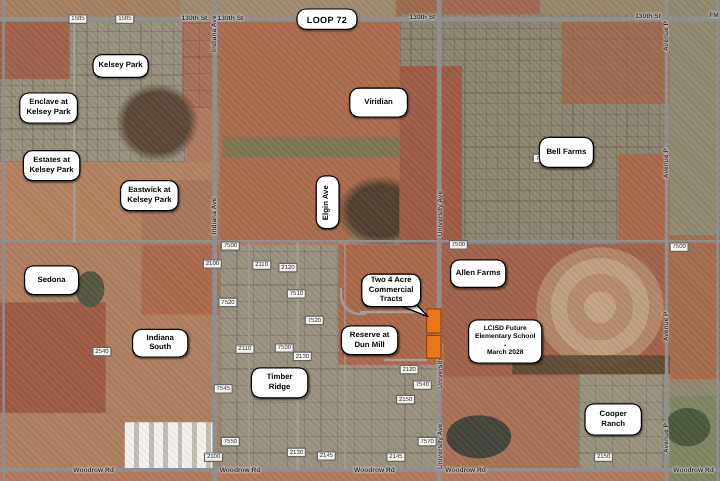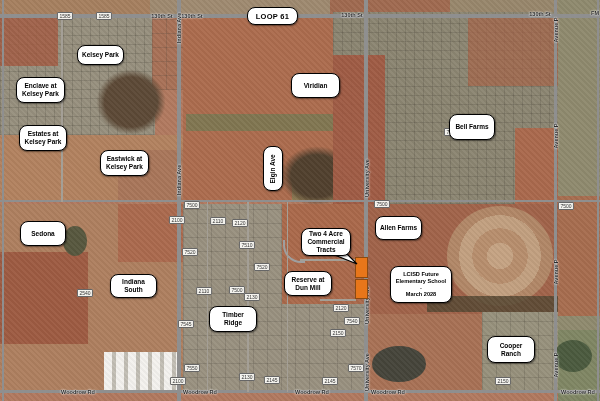--- a/index.html
+++ b/index.html
@@ -182,21 +182,21 @@
     </div>
   <div id="tracts-layer">
       <div class="tract" style="background: rgb(232, 118, 26); left: 355px; top: 257px; width: 13px; height: 21px;"></div>
       <div class="tract" style="background: rgb(232, 118, 26); left: 355px; top: 279px; width: 13px; height: 20px;"></div>
     </div>
   <svg id="tail-svg">
     <polygon id="tail-poly" fill="#ffffff" stroke="#000000" stroke-width="1.2" points="332,254 357,264 343,250"></polygon>
   </svg>
   <div id="labels-layer">
       <div class="rlabel big" style="left: 247px; top: 7px; width: 51px; height: 18px;">
-        <div>LOOP 61</div>
+        <div>LOOP 72</div>
       </div>
       <div class="rlabel" style="left: 77px; top: 45px; width: 47px; height: 20px;">
         <div>Kelsey Park</div>
       </div>
       <div class="rlabel" style="left: 16px; top: 77px; width: 49px; height: 26px;">
         <div>Enclave at</div>
         <div>Kelsey Park</div>
       </div>
       <div class="rlabel" style="left: 19px; top: 125px; width: 48px; height: 26px;">
         <div>Estates at</div>

